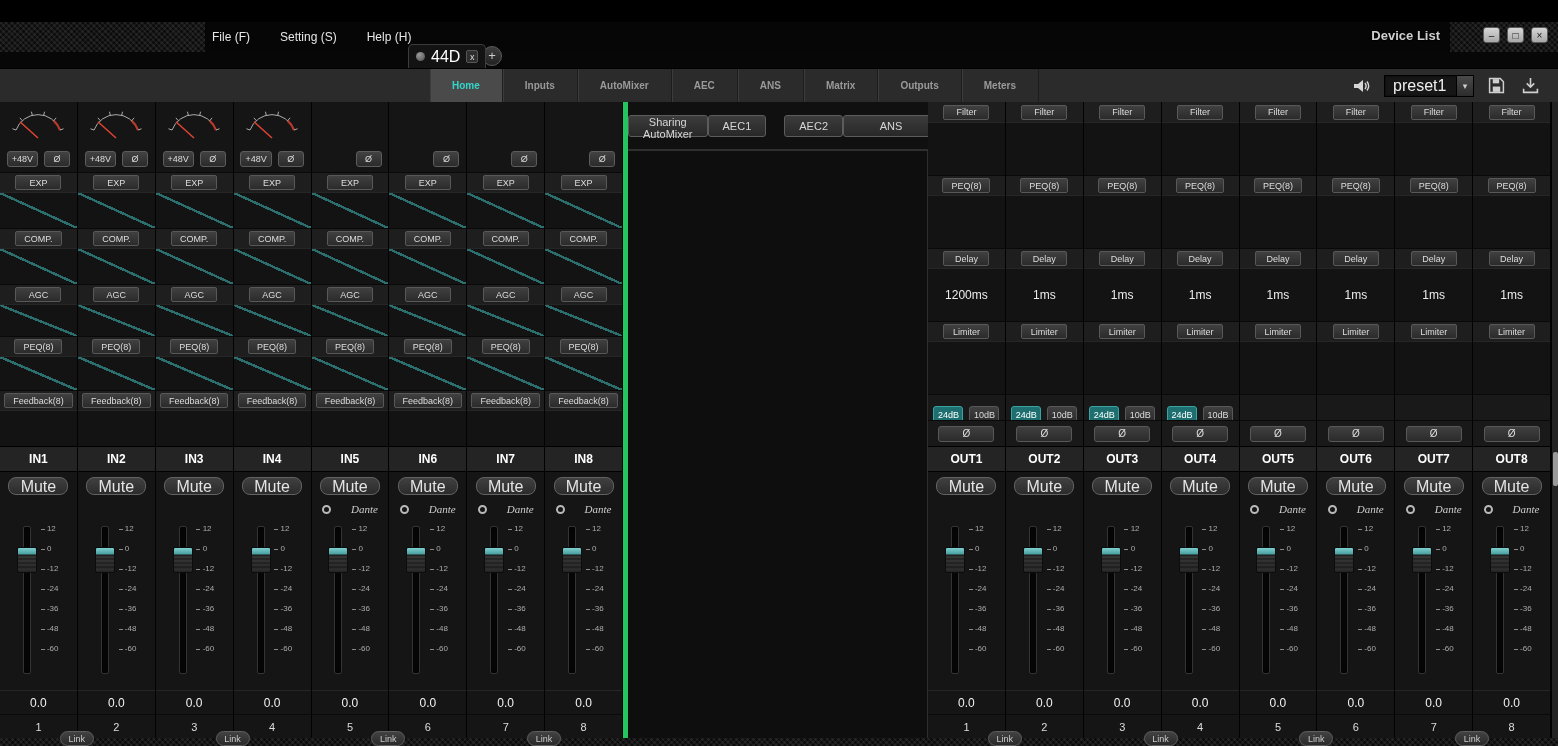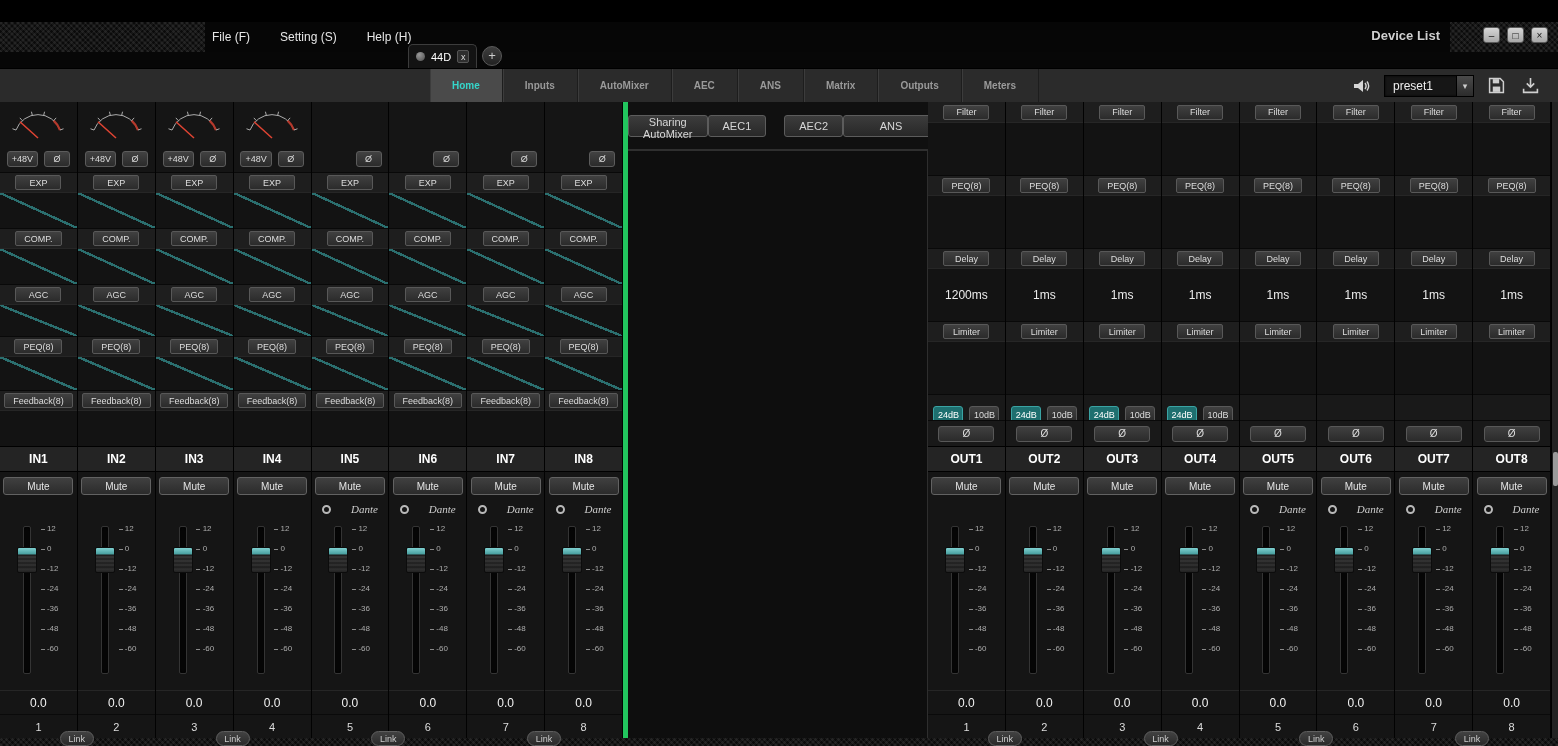--- a/index.html
+++ b/index.html
@@ -20,34 +20,34 @@
   .titlebar { position:relative; height:30px; background:#060606;margin-top:22px; }
   .tex-left { position:absolute; left:0; top:0; width:205px; height:30px; }
   .tex-right { position:absolute; right:0; top:0; width:108px; height:30px; }
   .menu { position:absolute; left:212px; top:0; height:30px; display:flex; align-items:center; gap:30px; }
   .menu-item { color:#e6e6e6; font-size:12px; cursor:pointer; }
   .device-list { position:absolute; right:118px; top:6px; color:#cfcfcf; font-size:13px; font-weight:bold; cursor:pointer; text-shadow:0 1px 1px #000; }
   .win-btns { position:absolute; right:10px; top:5px; display:flex; gap:7px; }
   .win-btn { width:17px; height:16px; background:linear-gradient(#d6d6d6,#a8a8a8); color:#1a1a1a; border:1px solid #5a5a5a; border-radius:3px; font-size:10px; line-height:13px; text-align:center; padding:0; }
   .doc-tab { position:absolute; left:408px; top:22px; height:24px; display:flex; align-items:center; gap:6px; padding:0 7px; background:#131313; border:1px solid #3c3c3c; border-bottom:none; border-radius:5px 5px 0 0; z-index:3; }
   .tab-dot { width:9px; height:9px; border-radius:50%; background:radial-gradient(circle at 35% 30%, #9a9a9a, #4c4c4c); }
-  .doc-tab-label { color:#fff; font-size:11px; }
+  .doc-tab-label { color:#fff; font-size:16px; }
   .doc-tab-close { width:12px; height:13px; background:#2e2e2e; border:1px solid #555; border-radius:2px; color:#ddd; font-size:9px; line-height:10px; text-align:center; padding:0; }
   .new-tab { position:absolute; left:482px; top:24px; width:20px; height:20px; border-radius:50%; background:linear-gradient(#3e3e3e,#222); border:1px solid #5a5a5a; color:#ccc; font-size:13px; line-height:16px; text-align:center; padding:0; }
 
   
   .navbar { height:34px; background:#2b2b2b; display:flex; align-items:stretch; border-top:1px solid #000; }
   .nav-spacer { width:430px; }
   .tabs { display:flex; }
   .tab { display:flex; align-items:center; padding:0 22px; font-weight:bold; font-size:10px; color:#9a9a9a; border-right:1px solid #1d1d1d; box-shadow:inset 1px 0 0 #3c3c3c; cursor:pointer; }
   .tab.active { background:#4a4a4a; color:#35d6ca; }
   .nav-right { margin-left:auto; display:flex; align-items:center; gap:10px; padding-right:16px; }
   .icon-btn { background:transparent; border:none; display:flex; align-items:center; justify-content:center; width:24px; height:22px; }
   .preset-select { display:flex; align-items:center; width:90px; height:22px; background:#161616; border:1px solid #000; box-shadow:inset 0 0 2px #000; cursor:pointer; }
-  .preset-value { flex:1; color:#eee; font-size:12px; padding-left:8px; }
+  .preset-value { flex:1; color:#eee; font-size:16px; padding-left:8px; }
   .preset-arrow { width:17px; height:100%; background:linear-gradient(#4a4a4a,#2c2c2c); border-left:1px solid #000; color:#ccc; font-size:9px; display:flex; align-items:center; justify-content:center; }
 
   
   .main { display:flex; height:636px; background:#0d0d0d; }
   .io-grid { display:flex; }
   .inputs-grid { width:623px; }
   .outputs-grid { width:623px; }
   .ch { flex:1 1 0; min-width:0; display:flex; flex-direction:column; background:#151515; border-right:1px solid #020202; position:relative; }
 
   .meter-zone { height:44px; display:flex; align-items:center; justify-content:center; }
@@ -62,21 +62,21 @@
   .area { height:53px; border-top:1px solid #262626; background:#131313; }
   .delay-area { display:flex; align-items:center; justify-content:center; color:#ececec; font-size:12px; }
   .db-row { height:26px; display:flex; align-items:center; justify-content:center; gap:6px; background:#191919; border-top:1px solid #090909; }
   .db-btn { width:30px; height:17px; font-size:9px; color:#ddd; background:linear-gradient(#404040,#2b2b2b); border:1px solid #585858; border-radius:3px; padding:0;margin-top:14px; }
   .db-btn.active { background:#1e6f6f; border-color:#3aa3a3; color:#fff; }
   .phase-row { height:26px; display:flex; align-items:center; justify-content:center; background:#191919; border-top:1px solid #090909; }
   .phase-wide { width:56px; height:16px; font-size:10px; color:#ddd; background:linear-gradient(#404040,#2b2b2b); border:1px solid #585858; border-radius:3px; padding:0; }
 
   .ch-name { height:26px; background:#242424; border-top:1px solid #000; border-bottom:1px solid #000; color:#fff; font-size:12px; font-weight:bold; display:flex; align-items:center; justify-content:center; }
   .mute-row { height:28px; display:flex; align-items:center; justify-content:center; }
-  .mute-btn { width:70px; height:18px; font-size:10px; color:#e4e4e4; background:linear-gradient(#404040,#2b2b2b); border:1px solid #626262; border-radius:3px; }
+  .mute-btn { width:60px; height:18px; font-size:16px; color:#e4e4e4; background:linear-gradient(#404040,#2b2b2b); border:1px solid #626262; border-radius:8px; }
   .dante-row { height:18px; display:flex; align-items:center; justify-content:center; gap:20px; }
   .dante-ring { width:9px; height:9px; border:2px solid #b9b9b9; border-radius:50%; }
   .dante-text { color:#cdcdcd; font-size:11px; font-style:italic; font-family:"Liberation Serif", serif; }
 
   .fader-zone { flex:1; position:relative; }
   .fader-track { position:absolute; left:35%; top:8px; height:148px; width:8px; transform:translateX(-50%); background:#070707; border:1px solid #343434; border-radius:2px; box-shadow:inset 0 0 4px #000; }
   .fader-cap { position:absolute; left:50%; transform:translateX(-50%); top:20px; width:20px; height:26px; border-radius:2px; border:1px solid #0c0c0c;
     background:linear-gradient(180deg, #7fd0d0 0px, #49a0a0 6px, #161616 7px, #3a3a3a 9px, #1f1f1f 11px, #383838 13px, #1d1d1d 15px, #343434 17px, #1b1b1b 19px, #303030 21px, #191919 26px); }
   .fader-ticks { position:absolute; left:53%; top:11px; width:4px; height:121px; background:repeating-linear-gradient(#8a8a8a 0 1px, transparent 1px 20px); }
   .fader-scale { position:absolute; left:61%; top:7px; height:128px; display:flex; flex-direction:column; justify-content:space-between; color:#ababab; font-size:8px; line-height:1; }

